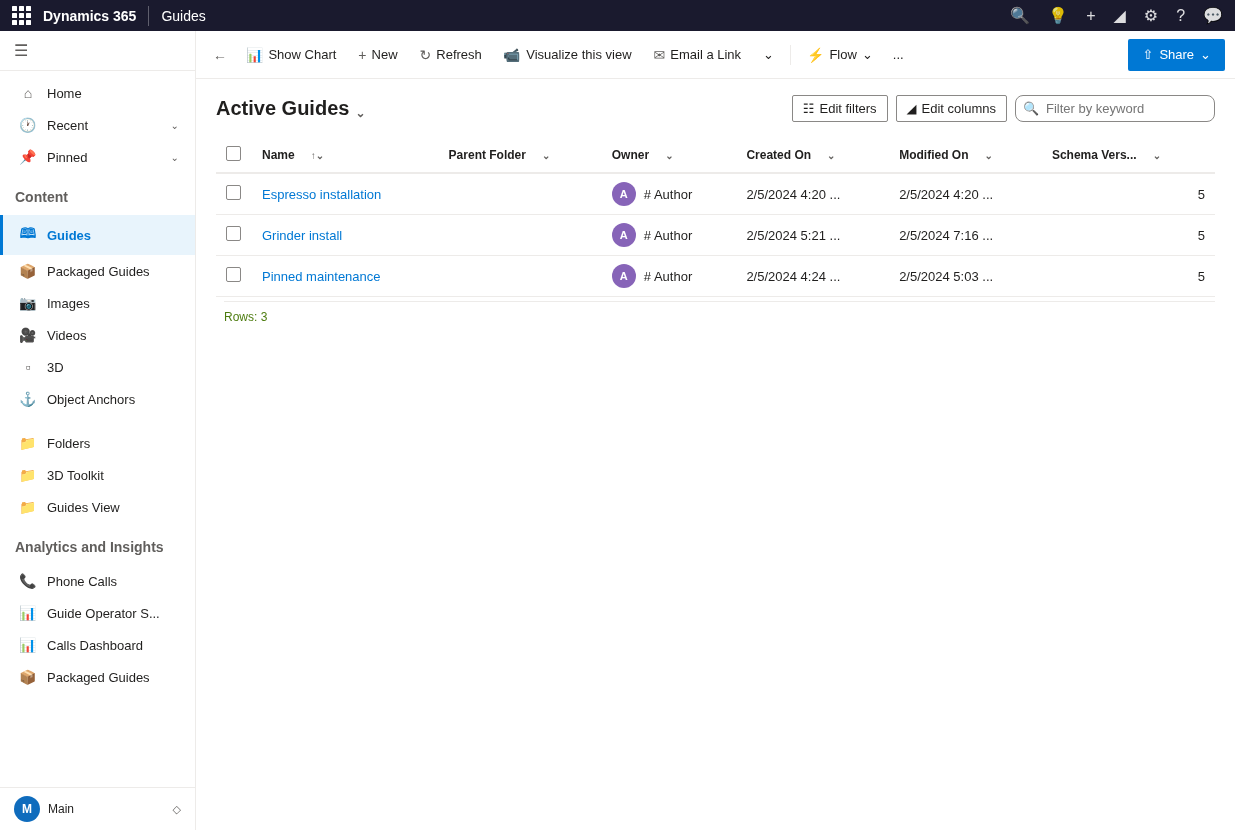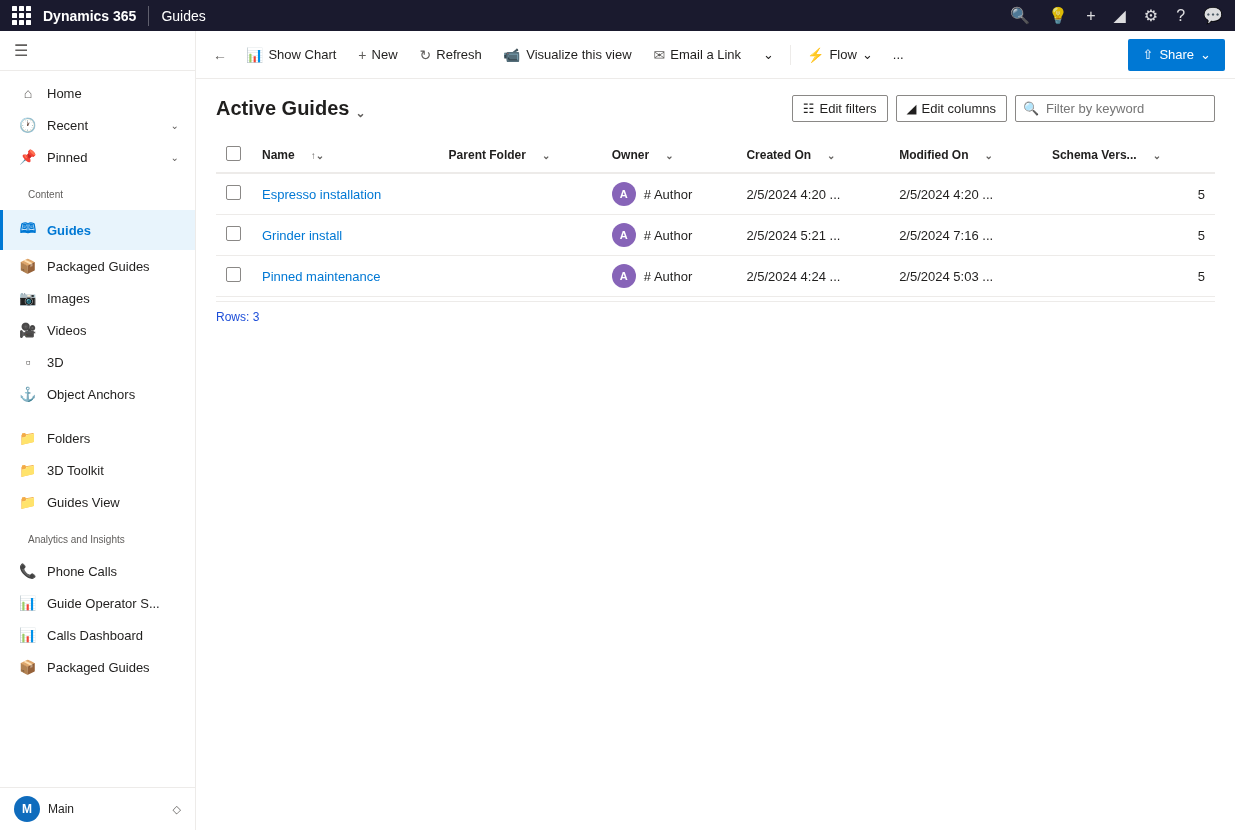--- a/index.html
+++ b/index.html
@@ -54,23 +54,23 @@
       cursor: pointer;
       color: #201f1e;
       font-size: 13px;
       border-left: 3px solid transparent;
     }
     .sidebar-nav-item.active { background: #e8f4fc; border-left-color: #0078d4; color: #0078d4; font-weight: 600; }
     .sidebar-nav-item .nav-icon { font-size: 14px; color: #605e5c; width: 18px; text-align: center; }
     .sidebar-nav-item.active .nav-icon { color: #0078d4; }
     .sidebar-nav-item .expand-icon { margin-left: auto; font-size: 10px; color: #605e5c; }
     .sidebar-category {
-      padding: 10px 28px 4px;
-      font-size: 10px;
-      font-weight: 400;
+      padding: 10px 15px 4px;
+      font-size: 14px;
+      font-weight: 700;
       color: #605e5c;
       text-transform: none;
       letter-spacing: 0;
     }
     .sidebar-footer {
       margin-top: auto;
       border-top: 1px solid #edebe9;
       padding: 8px 14px;
       display: flex;
       align-items: center;
@@ -155,21 +155,21 @@
       border: 1px solid #8a8886; border-radius: 2px;
       background: #fff;
       cursor: pointer; font-size: 13px; color: #201f1e;
     }
     .filter-input-wrap {
       position: relative;
       display: flex; align-items: center;
     }
     .filter-input {
       border: 1px solid #8a8886;
-      border-radius: 2px;
+      border-radius: 8px;
       padding: 5px 10px 5px 30px;
       font-size: 13px;
       color: #201f1e;
       width: 200px;
       outline: none;
     }
     .filter-icon {
       position: absolute; left: 8px;
       color: #605e5c; font-size: 13px;
     }
@@ -212,23 +212,24 @@
       color: #fff;
       font-size: 11px; font-weight: 600;
       display: flex; align-items: center; justify-content: center;
     }
     .schema-cell { text-align: right; }
 
     
     .rows-count {
       padding: 8px 0;
       font-size: 12px;
-      color: #1d4ed8;
+      color: #4d7c0f;
       border-top: 1px solid #edebe9;
       margin-top: 4px;
+      margin-left: 8px;
     }
   </style>
 </head>
 <body>
 
 <div class="top-nav">
   <div class="top-nav-grid">
     <span>
       <i></i>
         <i></i>

